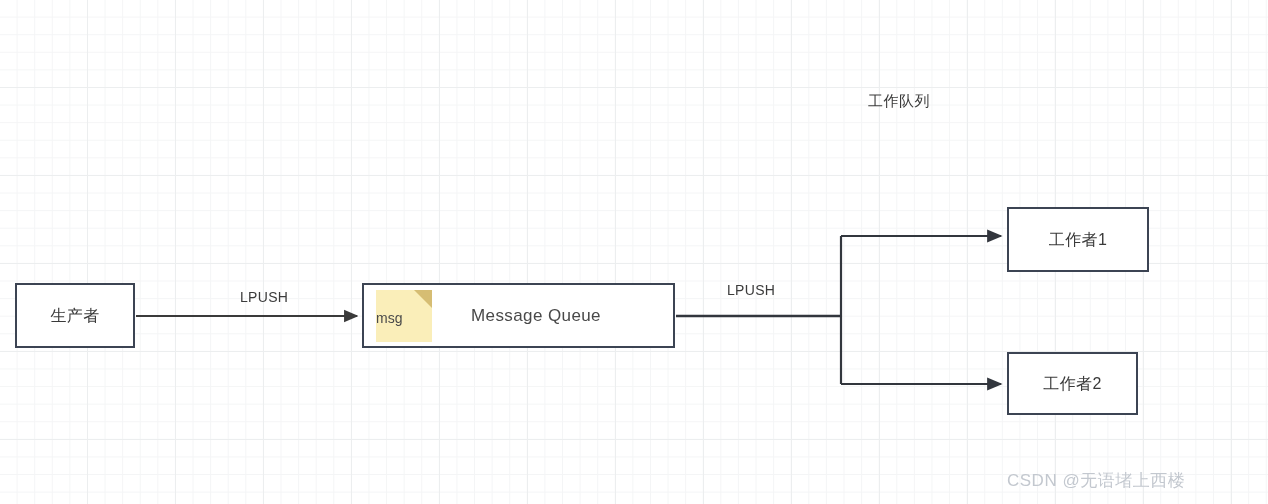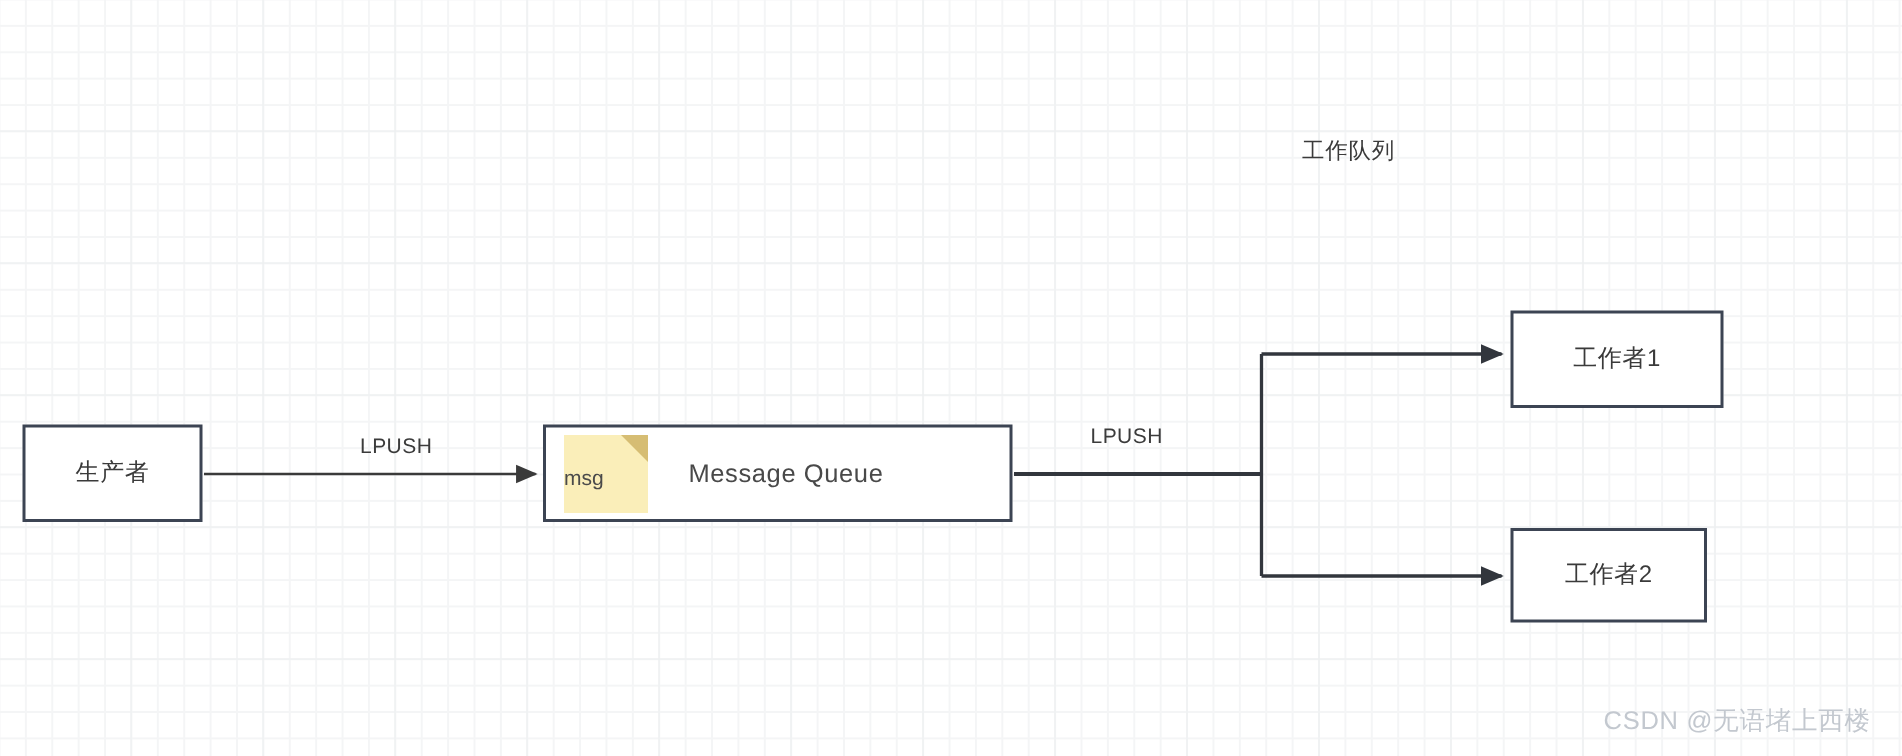--- a/index.html
+++ b/index.html
@@ -59,20 +59,21 @@
     width: 120px;
     height: 65px;
     align-items: center;
   }
   #node-queue {
     left: 362px;
     top: 283px;
     width: 313px;
     height: 65px;
     justify-content: flex-start;
+    padding-left: 12px;
   }
   #node-queue .node-label {
     margin-left: 95px;
     font-size: 17px;
     color: #494949;
   }
   #node-worker1 {
     left: 1007px;
     top: 207px;
     width: 142px;
@@ -135,21 +136,21 @@
     left: 868px;
     top: 93px;
     font-size: 15px;
     color: #3a3a3a;
     letter-spacing: 0.5px;
     line-height: 1;
     white-space: nowrap;
   }
   #watermark {
     position: absolute;
-    left: 1055px;
+    left: 993px;
     top: 472px;
     font-size: 17px;
     color: #c3c8cf;
     letter-spacing: 0.5px;
     line-height: 1;
     white-space: nowrap;
     padding-left: 14px;
   }
 </style>
 </head>

